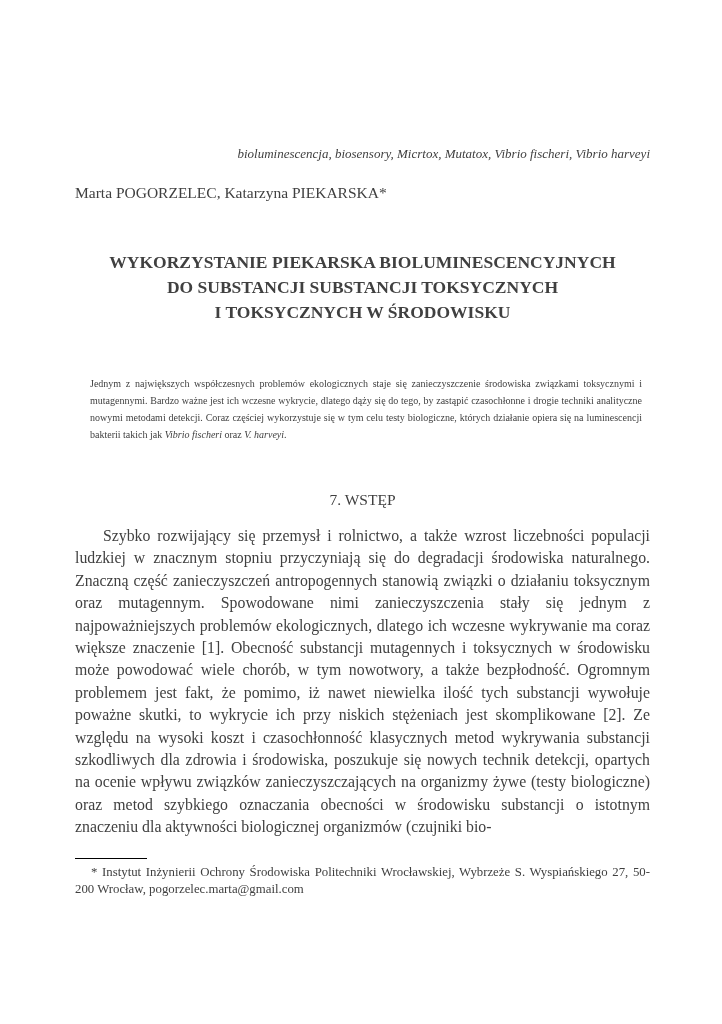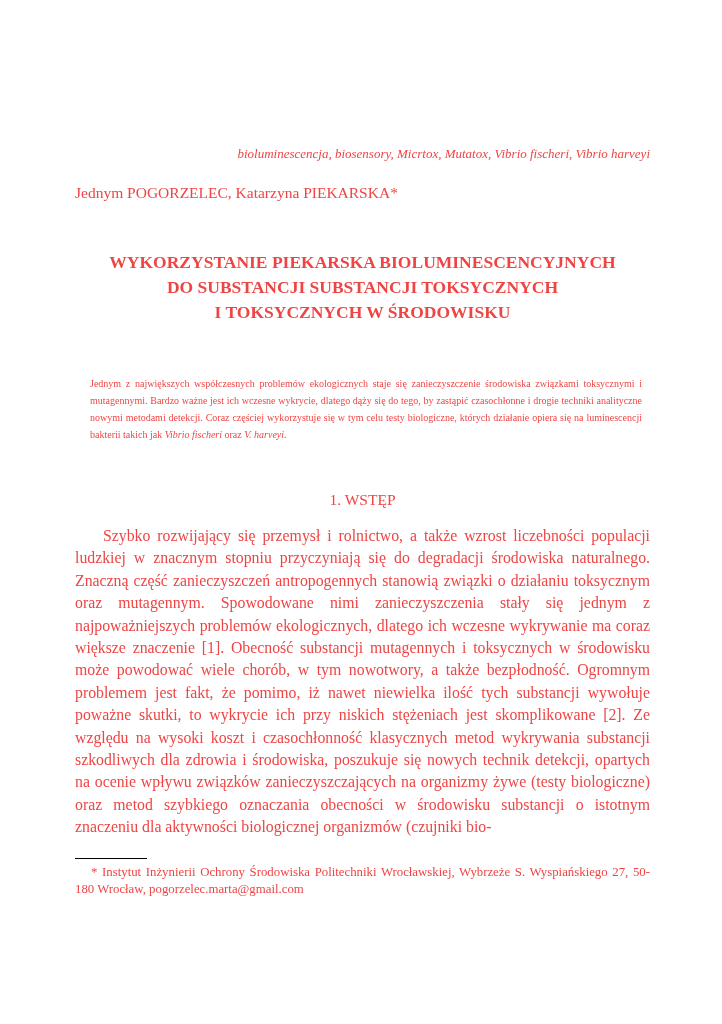--- a/index.html
+++ b/index.html
@@ -6,21 +6,21 @@
     margin: 0;
     padding: 0;
     background: #ffffff;
   }
   .page {
     position: relative;
     width: 722px;
     height: 1024px;
     background: #ffffff;
     font-family: "Liberation Serif", "DejaVu Serif", serif;
-    color: #ef4444;
+    color: #404040;
     overflow: hidden;
     box-sizing: border-box;
   }
   .content {
     position: absolute;
     left: 75px;
     right: 72px;
     top: 0;
   }
   .keywords {
@@ -86,32 +86,32 @@
   p { margin: 0; }
 </style>
 </head>
 <body>
 
 <div class="page">
   <div class="content">
 
     <p class="keywords">bioluminescencja, biosensory, Micrtox, Mutatox, Vibrio fischeri, Vibrio harveyi</p>
 
-    <p class="authors">Jednym POGORZELEC, Katarzyna PIEKARSKA*</p>
+    <p class="authors">Marta POGORZELEC, Katarzyna PIEKARSKA*</p>
 
     <div class="paper-title">
       <div>WYKORZYSTANIE PIEKARSKA BIOLUMINESCENCYJNYCH</div>
       <div>DO SUBSTANCJI SUBSTANCJI TOKSYCZNYCH</div>
       <div>I TOKSYCZNYCH W ŚRODOWISKU</div>
     </div>
 
     <p class="abstract"><span>Jednym z największych współczesnych problemów ekologicznych staje się zanieczyszczenie środowiska związkami toksycznymi i mutagennymi. Bardzo ważne jest ich wczesne wykrycie, dlatego dąży się do tego, by zastąpić czasochłonne i drogie techniki analityczne nowymi metodami detekcji. Coraz częściej wykorzystuje się w tym celu testy biologiczne, których działanie opiera się na luminescencji bakterii takich jak </span><em>Vibrio fischeri</em><span> oraz </span><em>V. harveyi</em><span>.</span></p>
 
-    <p class="section-heading">1. WSTĘP</p>
+    <p class="section-heading">7. WSTĘP</p>
 
     <p class="body-paragraph">Szybko rozwijający się przemysł i rolnictwo, a także wzrost liczebności populacji ludzkiej w znacznym stopniu przyczyniają się do degradacji środowiska naturalnego. Znaczną część zanieczyszczeń antropogennych stanowią związki o działaniu toksycznym oraz mutagennym. Spowodowane nimi zanieczyszczenia stały się jednym z najpoważniejszych problemów ekologicznych, dlatego ich wczesne wykrywanie ma coraz większe znaczenie [1]. Obecność substancji mutagennych i toksycznych w środowisku może powodować wiele chorób, w tym nowotwory, a także bezpłodność. Ogromnym problemem jest fakt, że pomimo, iż nawet niewielka ilość tych substancji wywołuje poważne skutki, to wykrycie ich przy niskich stężeniach jest skomplikowane [2]. Ze względu na wysoki koszt i czasochłonność klasycznych metod wykrywania substancji szkodliwych dla zdrowia i środowiska, poszukuje się nowych technik detekcji, opartych na ocenie wpływu związków zanieczyszczających na organizmy żywe (testy biologiczne) oraz metod szybkiego oznaczania obecności w środowisku substancji o istotnym znaczeniu dla aktywności biologicznej organizmów (czujniki bio-</p>
 
   </div>
 
   <div class="footnote-rule"></div>
 
-  <p class="footnote">* Instytut Inżynierii Ochrony Środowiska Politechniki Wrocławskiej, Wybrzeże S. Wyspiańskiego 27, 50-180 Wrocław, pogorzelec.marta@gmail.com</p>
+  <p class="footnote">* Instytut Inżynierii Ochrony Środowiska Politechniki Wrocławskiej, Wybrzeże S. Wyspiańskiego 27, 50-200 Wrocław, pogorzelec.marta@gmail.com</p>
 </div>
 
 </body></html>

